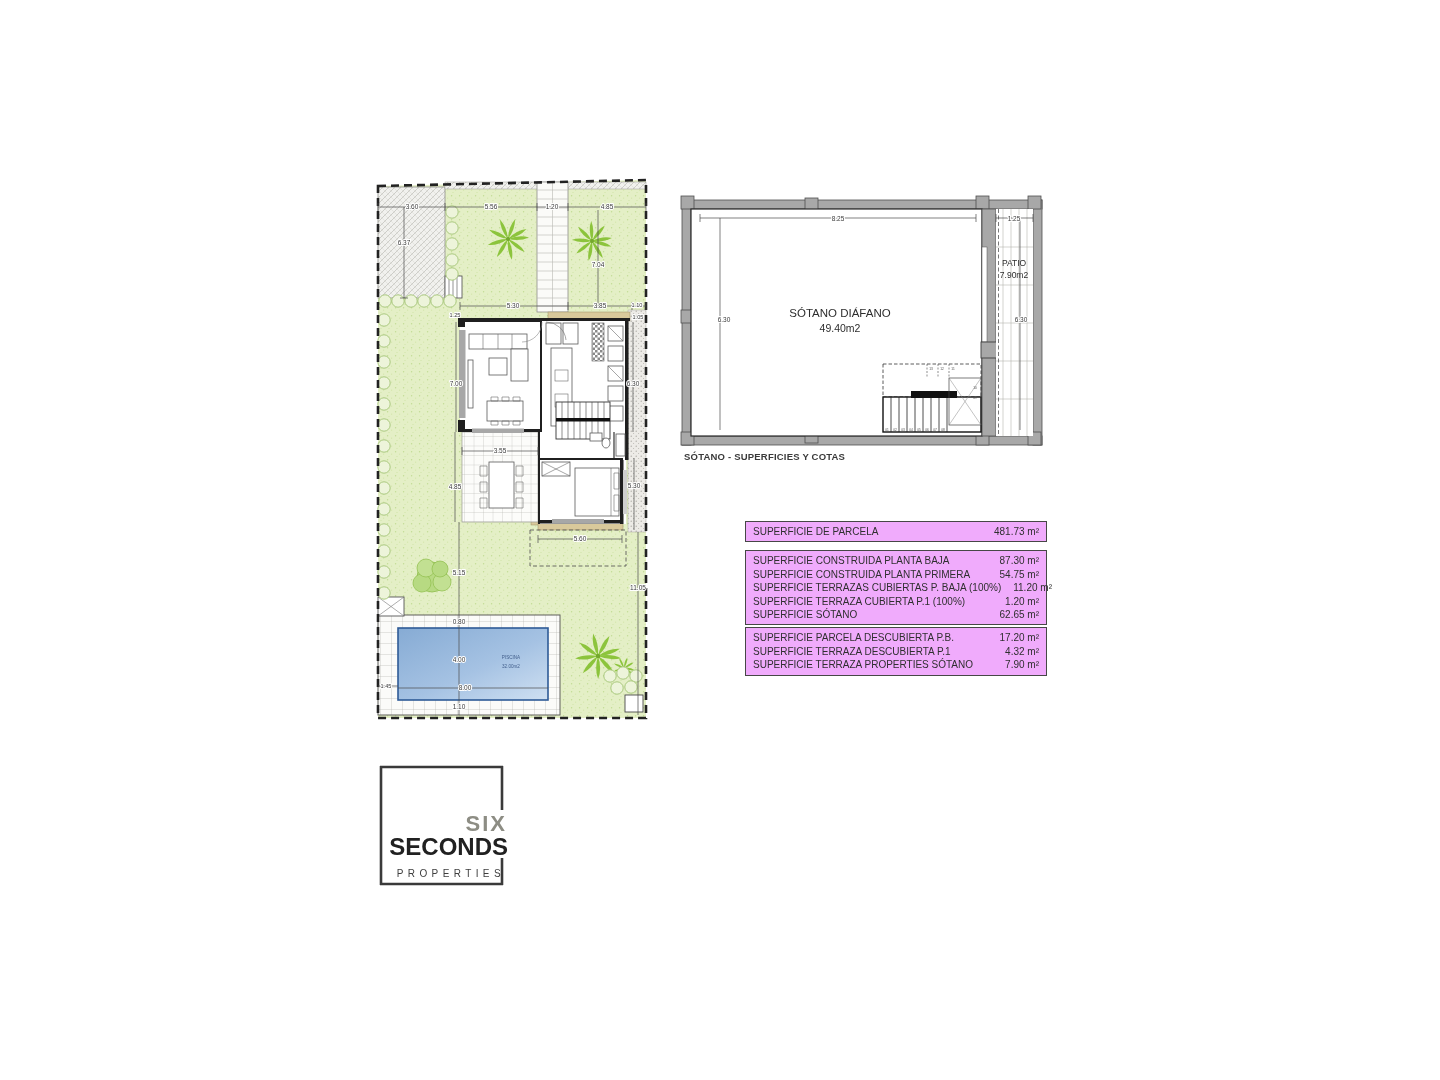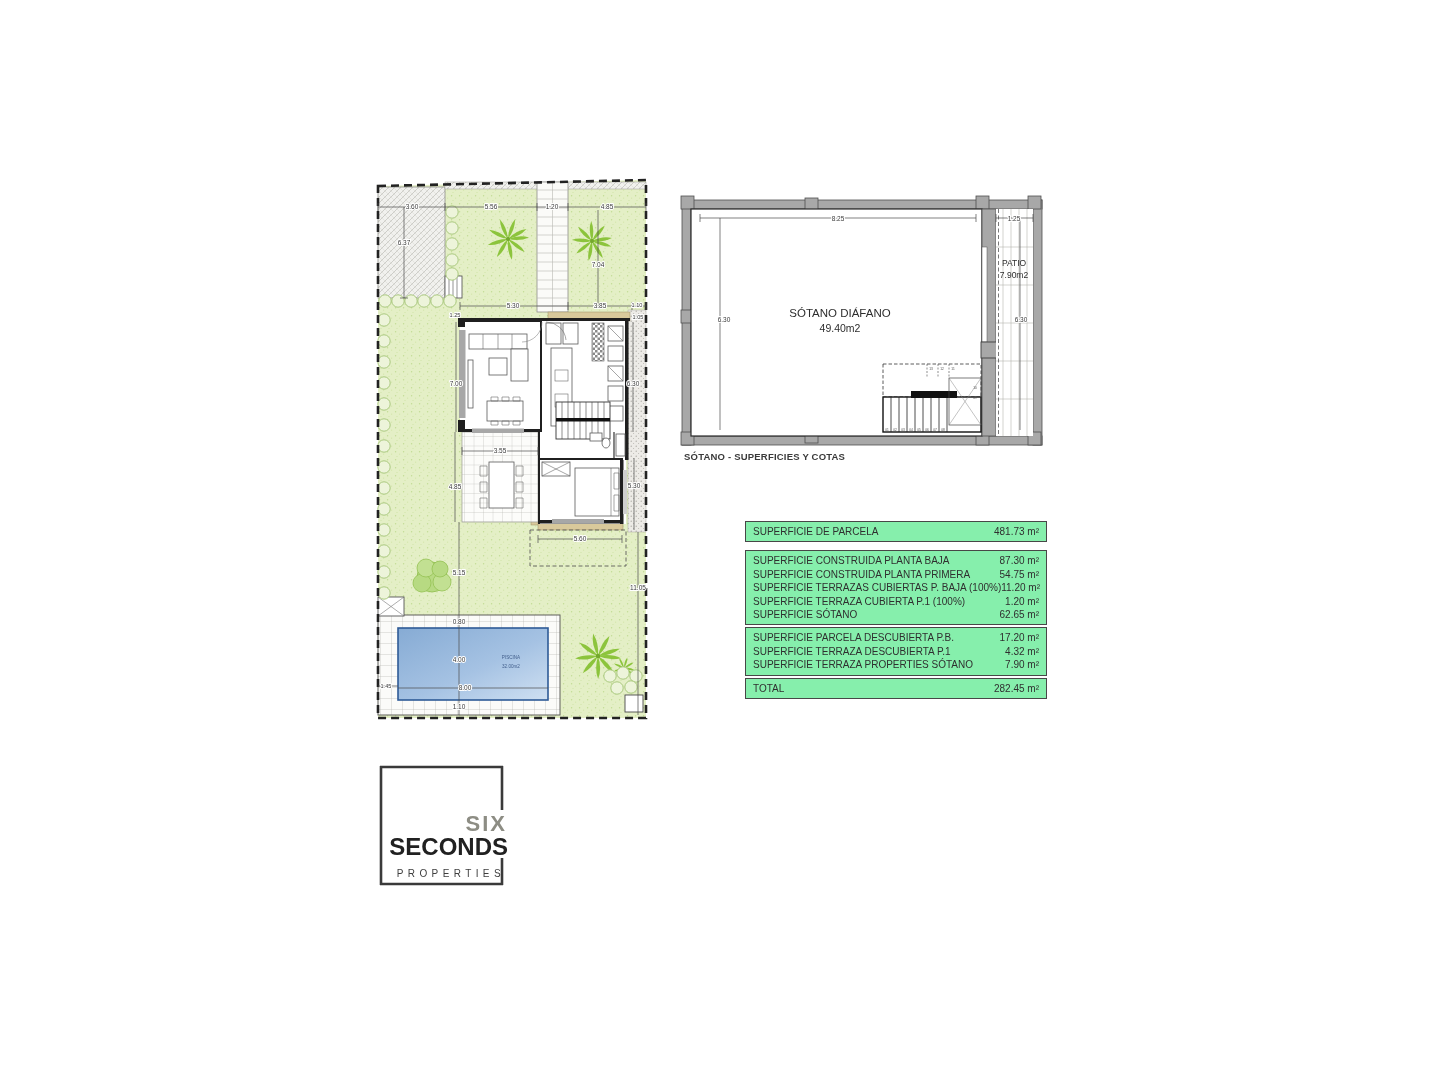--- a/index.html
+++ b/index.html
@@ -18,27 +18,27 @@
   .step-n{font-family:"Liberation Sans",sans-serif;font-size:3.2px;fill:#4a4a4a;text-anchor:middle;}
   .wline{stroke:#4a4a4a;stroke-width:0.7;fill:none;}
   .furn{fill:#ffffff;stroke:#5a5a5a;stroke-width:0.8;}
   .furn-thin{fill:none;stroke:#6a6a6a;stroke-width:0.6;}
 
   
   .plan-caption{left:684px;top:451px;font-size:9.5px;font-weight:bold;color:#3a3a3a;letter-spacing:.2px;text-align:center;}
 
   
   .areas{left:745px;top:521px;width:302px;color:#2f2f2f;}
-  .tbox{border:1.6px solid #474747;background:#86efac;padding:3px 0;}
+  .tbox{border:1.6px solid #474747;background:#f0abfc;padding:3px 0;}
   .tbox + .tbox{margin-top:2px;}
   .tbox.gap{margin-top:8px;}
   .trow{display:flex;justify-content:space-between;align-items:baseline;
         font-size:10px;line-height:13.4px;padding:0 7px;white-space:nowrap;}
   .trow .lbl{text-align:left;}
-  .trow .val{text-align:center;}
+  .trow .val{text-align:center;margin-left:12px;}
 </style>
 </head>
 <body>
 
 <div class="sheet">
 
   <svg class="abs" style="left:370px;top:170px;" width="285" height="555" viewBox="0 0 285 555">
     <defs>
       <pattern id="lawn" width="8" height="8" patternUnits="userSpaceOnUse">
         <rect width="8" height="8" fill="#e4efc6"></rect>
@@ -421,26 +421,20 @@
       </div>
       <div class="trow">
         <span class="lbl">SUPERFICIE TERRAZA DESCUBIERTA P.1</span>
         <span class="val">4.32 m²</span>
       </div>
       <div class="trow">
         <span class="lbl">SUPERFICIE TERRAZA PROPERTIES SÓTANO</span>
         <span class="val">7.90 m²</span>
       </div>
     </div>
-    <div class="tbox">
-      <div class="trow">
-        <span class="lbl">TOTAL</span>
-        <span class="val">282.45 m²</span>
-      </div>
-    </div>
   </div>
 
   <svg class="abs" style="left:378px;top:764px;" width="136" height="126" viewBox="0 0 136 126">
     <g stroke="#3a3a3a" stroke-width="2.6">
       <line x1="2" y1="3" x2="125" y2="3"></line>
       <line x1="3" y1="2" x2="3" y2="121"></line>
       <line x1="2" y1="120" x2="125" y2="120"></line>
       <line x1="124" y1="2" x2="124" y2="46"></line>
       <line x1="124" y1="94" x2="124" y2="121"></line>
     </g>

